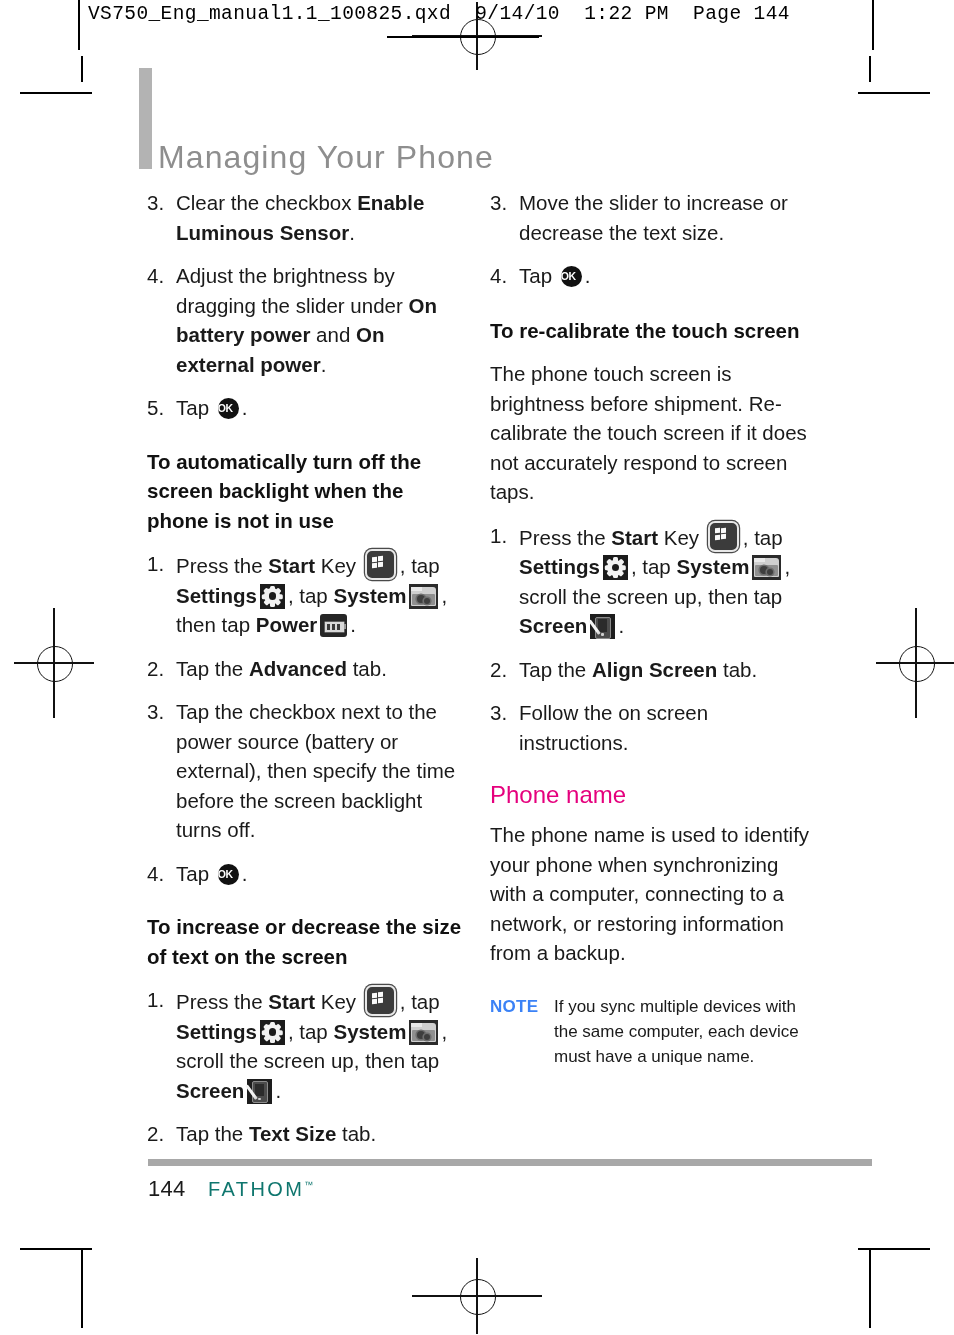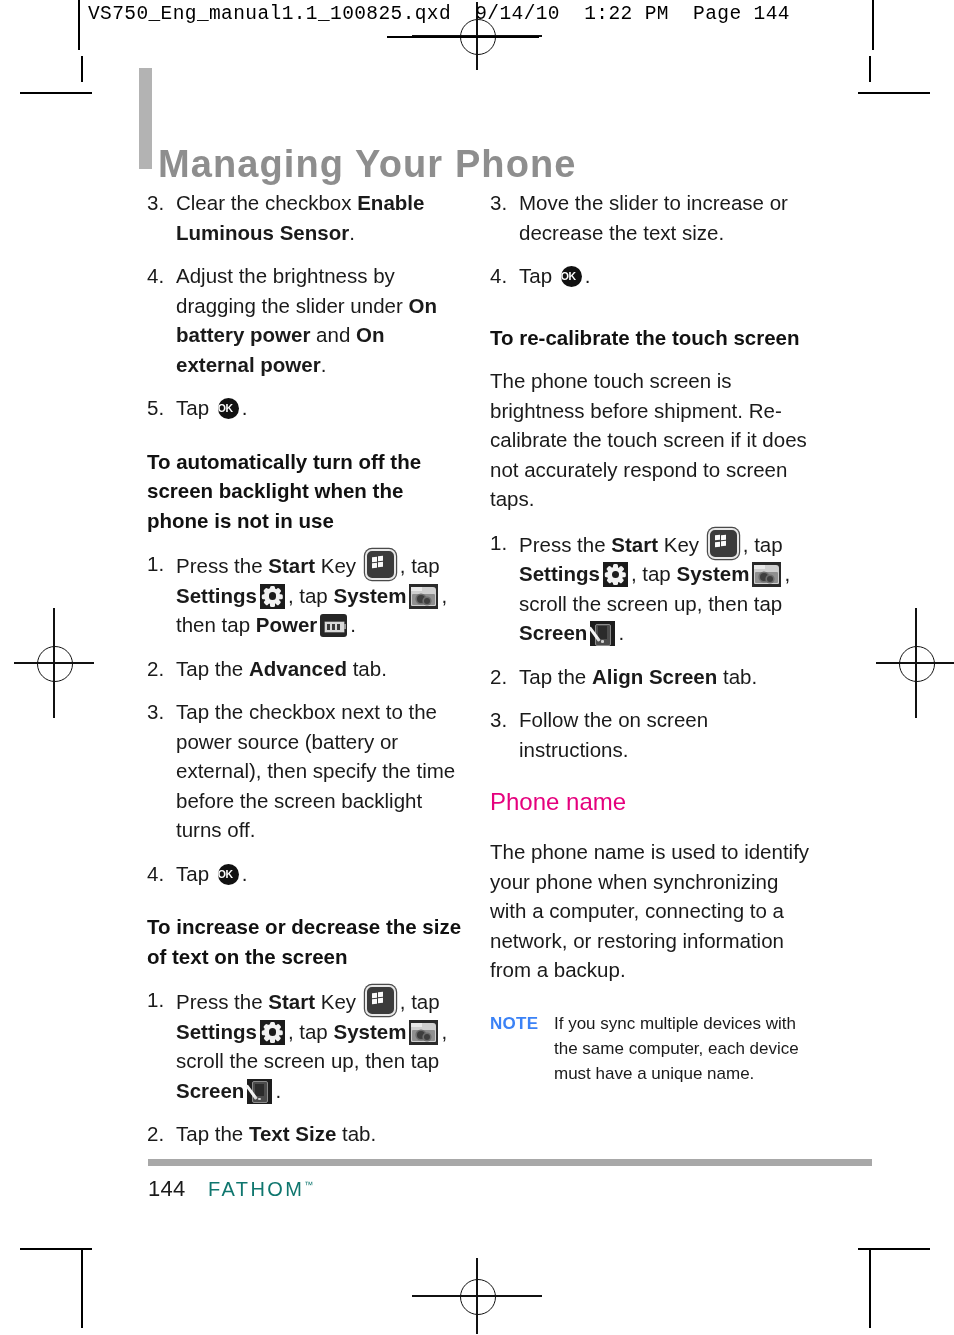--- a/index.html
+++ b/index.html
@@ -46,24 +46,24 @@
 
   .title-bar {
     position: absolute;
     left: 139px; top: 68px;
     width: 13px; height: 101px;
     background: #b3b3b3;
   }
   .page-title {
     position: absolute;
     left: 158px; top: 118px;
-    font-size: 38px;
+    font-size: 32px;
     color: #8e8e8e;
     letter-spacing: 1.1px;
-    font-weight: 700;
+    font-weight: 400;
   }
 
   .col {
     position: absolute;
     top: 188px;
     width: 320px;
   }
   .col-left  { left: 147px; }
   .col-right { left: 490px; }
 
@@ -94,27 +94,27 @@
     font-weight: bold;
     margin-top: 22px;
     margin-bottom: 14px;
     color: #111;
   }
   .section-head {
     font-size: 24px;
     line-height: 31px;
     color: #e5007d;
     margin-top: 22px;
-    margin-bottom: 20px;
+    margin-bottom: 10px;
   }
   b, .b { font-weight: bold; }
 
   
   .gap-top-lg { margin-top: 24px; }
-  .gap-top-md { margin-top: 32px; }
+  .gap-top-md { margin-top: 25px; }
 
   
   .note {
     position: relative;
     margin-top: 26px;
     padding-left: 64px;
     font-size: 17px;
     line-height: 25px;
     color: #1a1a1a;
   }

